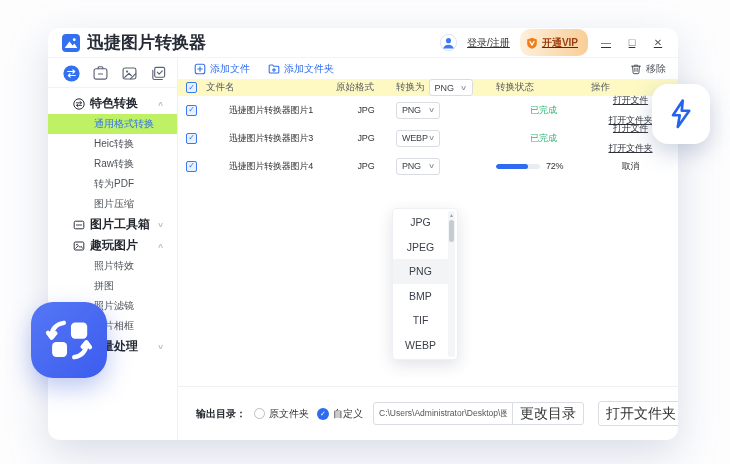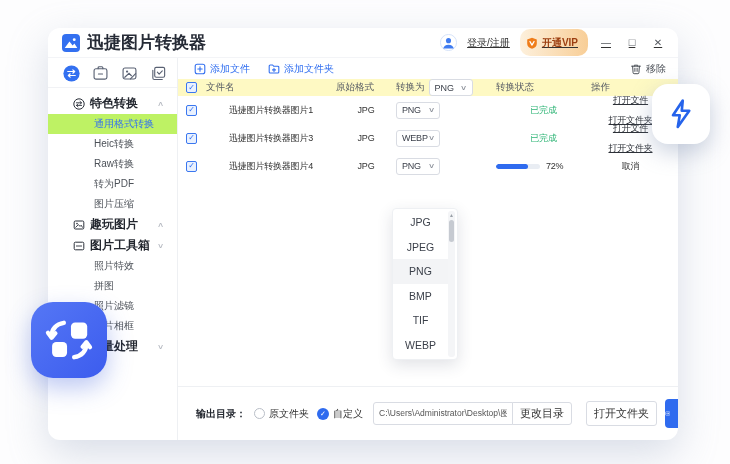--- a/index.html
+++ b/index.html
@@ -117,21 +117,21 @@
   }
   .radio-label { font-size:10px; color:#333; white-space:nowrap; }
   .path-group { display:flex; align-items:center; margin-left:2px; }
   .path-input {
     width:140px; height:23px; border:1px solid #d9dce3; border-radius:3px 0 0 3px;
     font-size:8.5px; color:#555; padding:0 5px; outline:none; background:#fff;
     font-family:"Liberation Sans","DejaVu Sans",sans-serif;
   }
   .btn-flat {
     height:23px; border:1px solid #d9dce3; background:#fff; border-radius:3px;
-    font-size:11px; color:#333; padding:0 7px; cursor:pointer; white-space:nowrap;
+    font-size:14px; color:#333; padding:0 7px; cursor:pointer; white-space:nowrap;
     font-family:"Liberation Sans","DejaVu Sans",sans-serif;
   }
   .btn-flat.joined { border-radius:0 3px 3px 0; margin-left:-1px; }
   .btn-open { margin-left:6px; height:25px; }
   .btn-start {
     margin-left:auto; width:88px; height:29px; border:none; border-radius:4px; background:#2f6bef;
     color:#fff; font-size:11px; font-weight:700; display:inline-flex; align-items:center;
     justify-content:center; gap:6px; cursor:pointer;
     font-family:"Liberation Sans","DejaVu Sans",sans-serif;
   }
@@ -235,38 +235,38 @@
         </div>
         <div class="nav-item active">通用格式转换</div>
         <div class="nav-item">Heic转换</div>
         <div class="nav-item">Raw转换</div>
         <div class="nav-item">转为PDF</div>
         <div class="nav-item">图片压缩</div>
 
         <div class="nav-head">
           <span class="gicon">
             <svg viewBox="0 0 12 12">
+                <rect x="1.2" y="2.2" width="9.6" height="7.6" rx="1.2" stroke="#2b303a" stroke-width="1" fill="none"></rect>
+                <path d="M3.4 6 h5.2" stroke="#2b303a" stroke-width=".9" stroke-linecap="round"></path>
+              </svg>
+          </span>
+          <span class="glabel">图片工具箱</span>
+          <span class="chev">∨</span>
+        </div>
+
+        <div class="nav-head">
+          <span class="gicon">
+            <svg viewBox="0 0 12 12">
                 <rect x="1.2" y="2" width="9.6" height="8" rx="1.2" stroke="#2b303a" stroke-width="1" fill="none"></rect>
                 <circle cx="4" cy="4.6" r=".8" fill="#2b303a"></circle>
                 <path d="M2.4 8.6 L5.4 5.6 L7 7.4 L8.2 6.2 L9.6 8.6" stroke="#2b303a" stroke-width=".9" fill="none" stroke-linejoin="round"></path>
               </svg>
           </span>
           <span class="glabel">趣玩图片</span>
           <span class="chev">∧</span>
-        </div>
-
-        <div class="nav-head">
-          <span class="gicon">
-            <svg viewBox="0 0 12 12">
-                <rect x="1.2" y="2.2" width="9.6" height="7.6" rx="1.2" stroke="#2b303a" stroke-width="1" fill="none"></rect>
-                <path d="M3.4 6 h5.2" stroke="#2b303a" stroke-width=".9" stroke-linecap="round"></path>
-              </svg>
-          </span>
-          <span class="glabel">图片工具箱</span>
-          <span class="chev">∨</span>
         </div>
         <div class="nav-item">照片特效</div>
         <div class="nav-item">拼图</div>
         <div class="nav-item">照片滤镜</div>
         <div class="nav-item">照片相框</div>
 
         <div class="nav-head">
           <span class="gicon">
             <svg viewBox="0 0 12 12">
                 <rect x="1.5" y="1.5" width="9" height="9" rx="1.4" stroke="#2b303a" stroke-width="1" fill="none"></rect>

